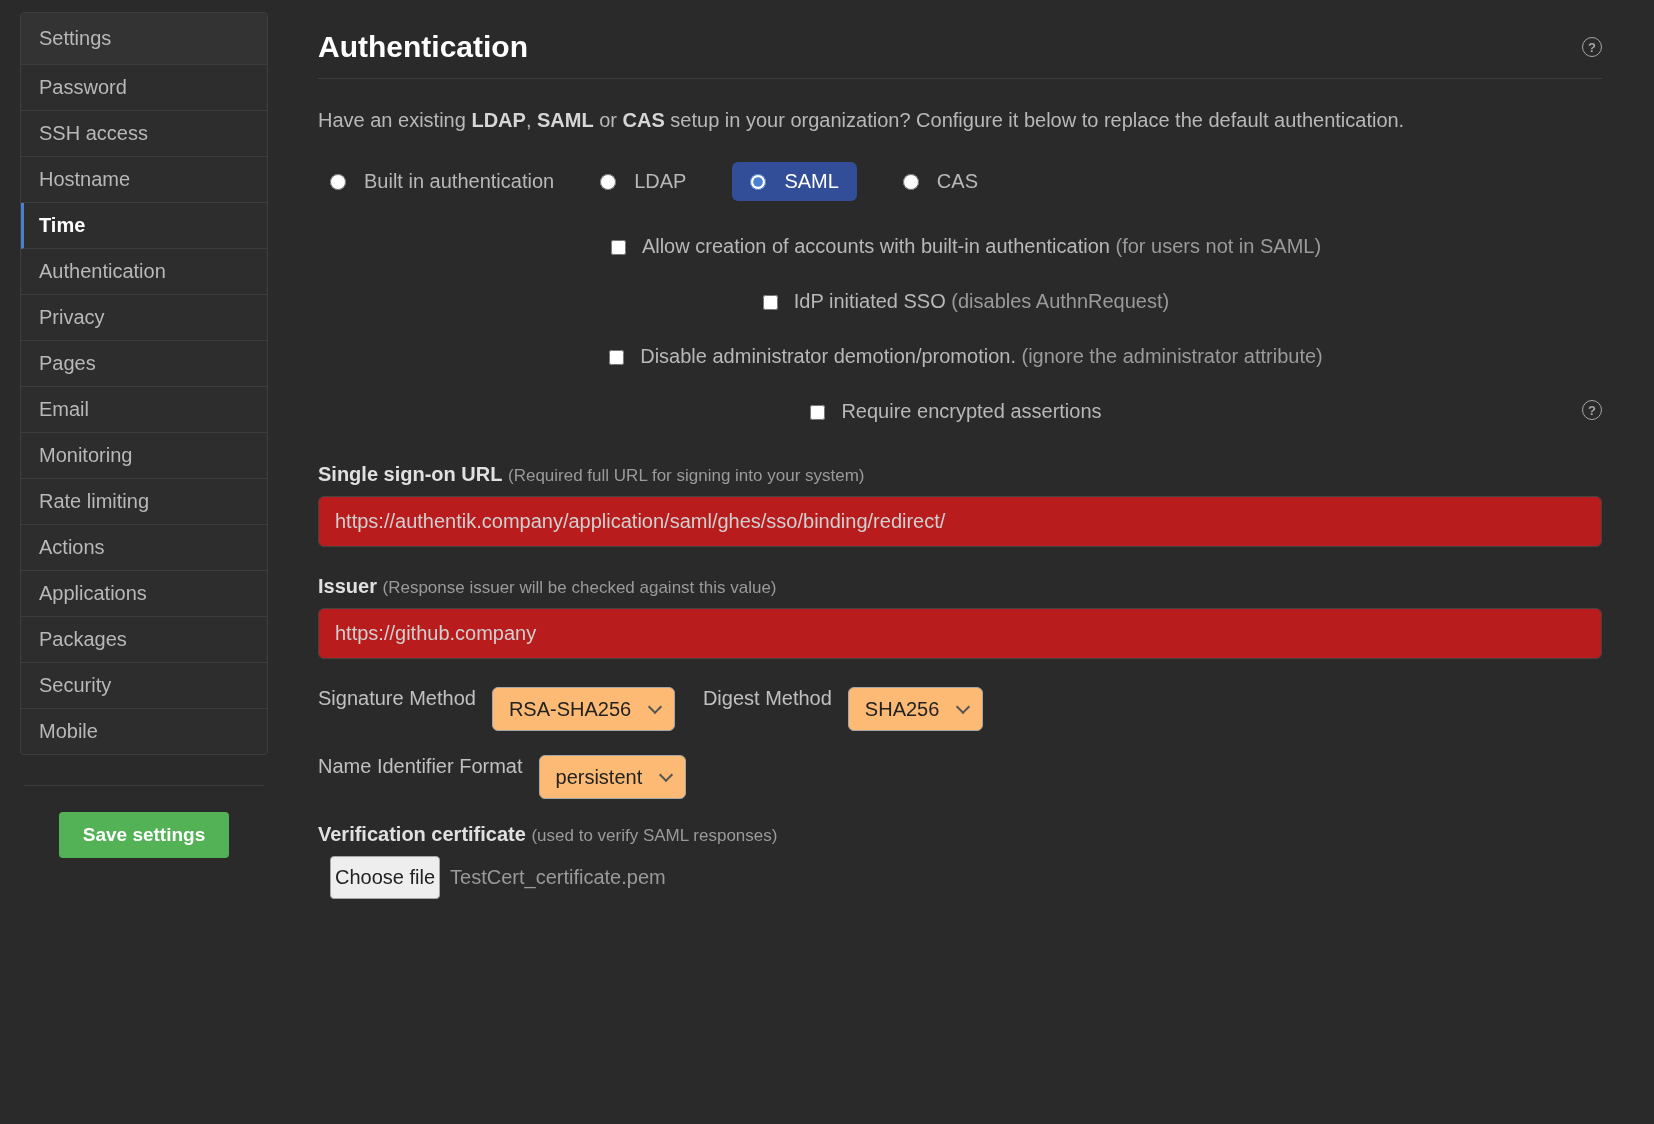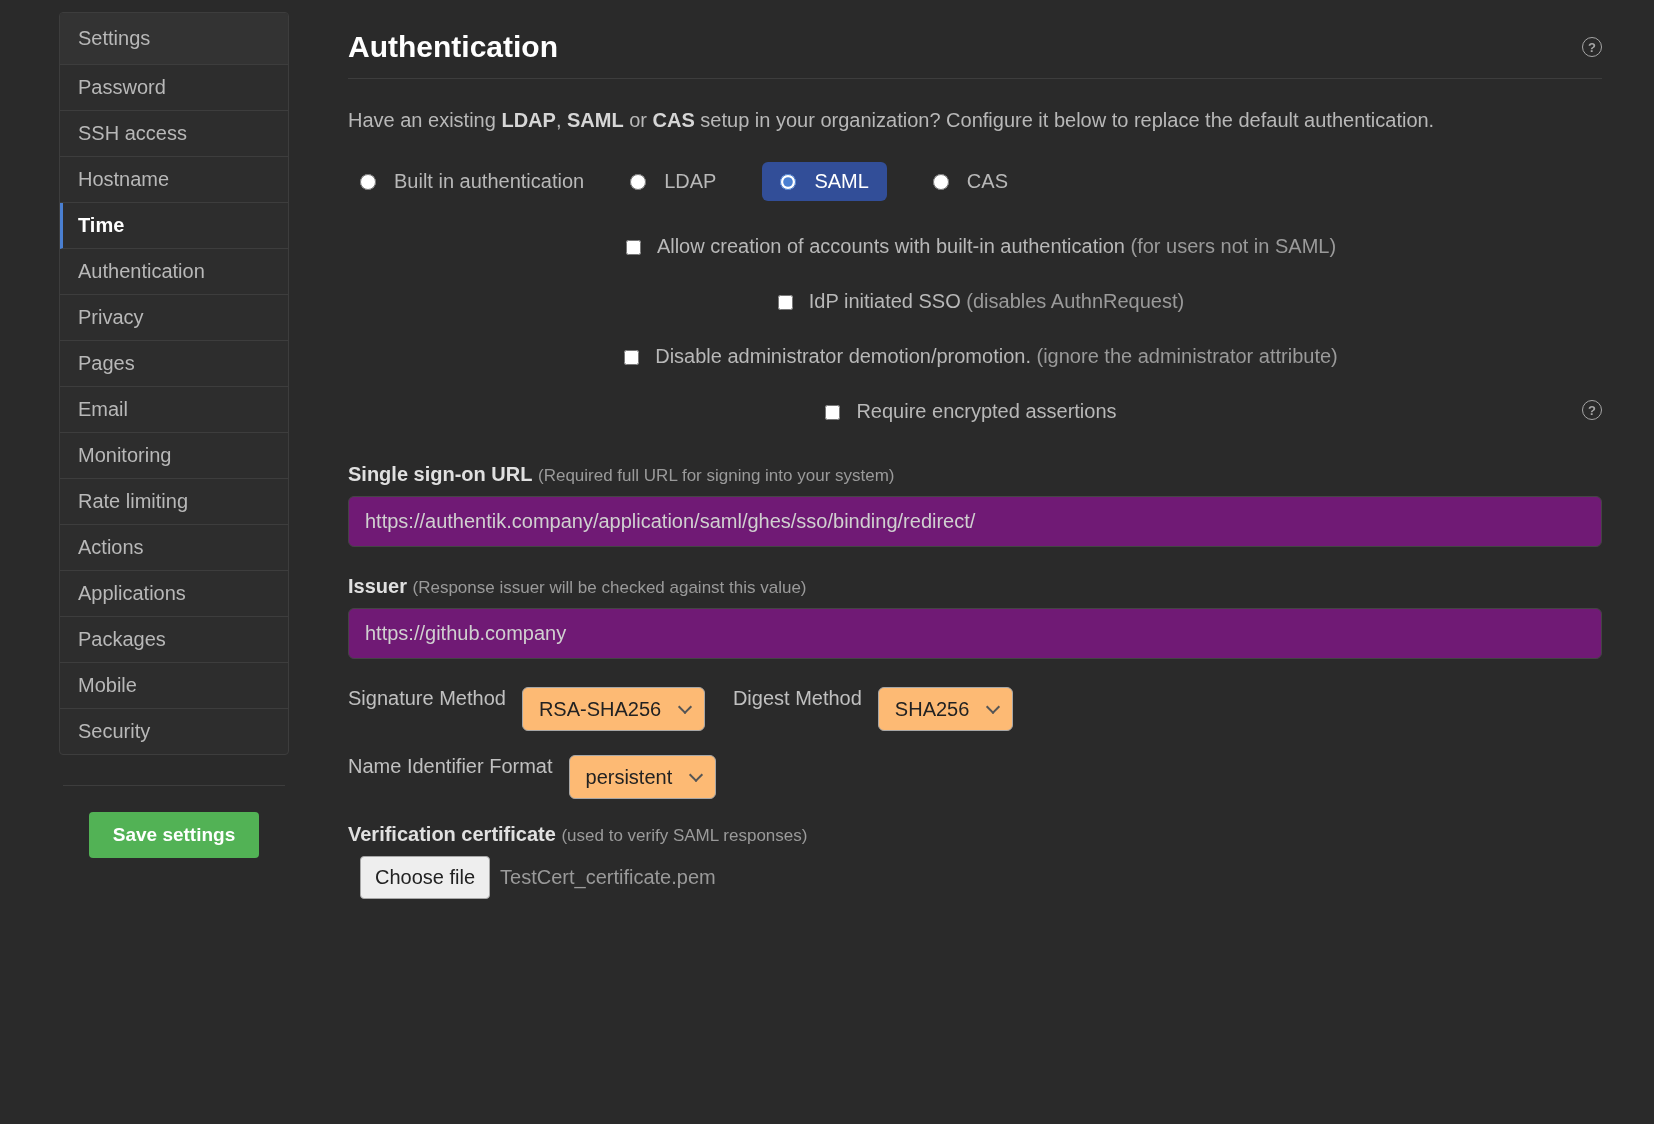--- a/index.html
+++ b/index.html
@@ -8,23 +8,22 @@
       color: #c5c5c5;
       font-family: -apple-system, BlinkMacSystemFont, "Segoe UI", Helvetica, Arial, sans-serif;
       font-size: 20px;
       display: flex;
       min-height: 100vh;
     }
     
     
     .sidebar {
       width: 288px;
-      padding: 12px 29px;
+      padding: 12px 20px;
       flex-shrink: 0;
-      margin-left: 30px;
     }
     .sidebar-block {
       border: 1px solid #3d3d3d;
       border-radius: 4px;
       overflow: hidden;
       background: #2d2d2d;
     }
     .sidebar-header {
       padding: 14px 18px;
       background: #333333;
@@ -160,21 +159,21 @@
       display: inline;
     }
     .label-row { margin-bottom: 10px; }
     .field-hint {
       color: #9a9a9a;
       font-size: 17px;
       font-weight: 400;
     }
     .text-input {
       width: 100%;
-      background: #701a75;
+      background: #b91c1c;
       border: 1px solid #444444;
       border-radius: 6px;
       padding: 13px 16px;
       color: #d0d0d0;
       font-size: 20px;
       font-family: inherit;
     }
     
     .inline-selects {
       display: flex;
@@ -219,21 +218,21 @@
       display: flex;
       align-items: center;
       gap: 10px;
       padding-left: 12px;
     }
     .choose-file-btn {
       background: #eeeeee;
       color: #222222;
       border: 1px solid #a6a6a6;
       border-radius: 4px;
-      padding: 9px 14px;
+      padding: 9px 4px;
       font-size: 20px;
       cursor: pointer;
       font-family: inherit;
     }
     .file-name { color: #9a9a9a; font-size: 20px; }
   </style>
 </head>
 <body>
 
 <aside class="sidebar">
@@ -245,22 +244,22 @@
     <div class="sidebar-item active">Time</div>
     <div class="sidebar-item">Authentication</div>
     <div class="sidebar-item">Privacy</div>
     <div class="sidebar-item">Pages</div>
     <div class="sidebar-item">Email</div>
     <div class="sidebar-item">Monitoring</div>
     <div class="sidebar-item">Rate limiting</div>
     <div class="sidebar-item">Actions</div>
     <div class="sidebar-item">Applications</div>
     <div class="sidebar-item">Packages</div>
+    <div class="sidebar-item">Security</div>
     <div class="sidebar-item">Mobile</div>
-    <div class="sidebar-item">Security</div>
   </div>
   <hr class="sidebar-divider">
   <div class="save-button-wrap">
     <button class="save-button">Save settings</button>
   </div>
 </aside>
 
 <main class="main">
   <div class="page-header">
     <h1 class="page-title">Authentication</h1>

